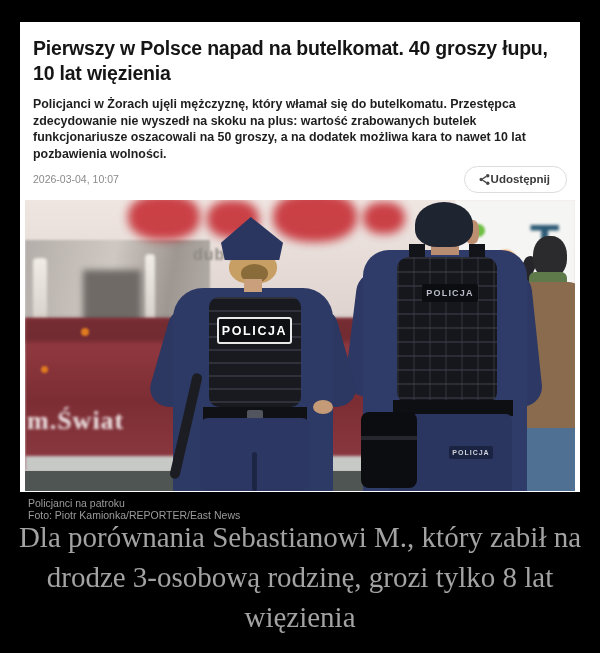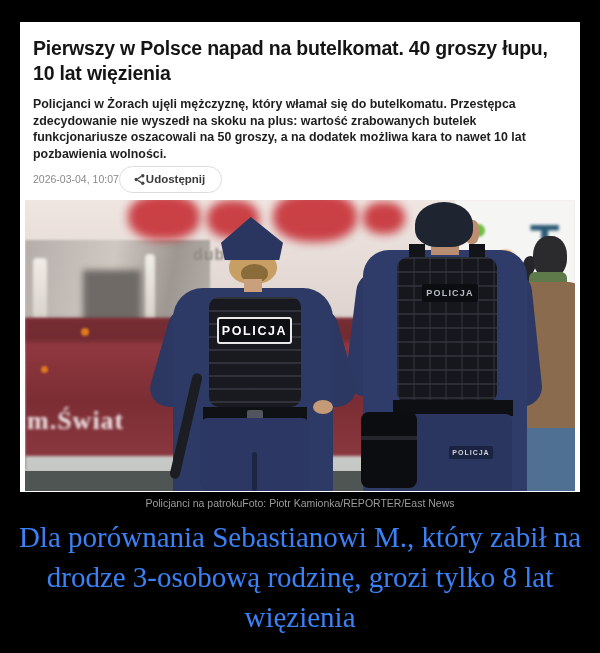--- a/index.html
+++ b/index.html
@@ -6,21 +6,21 @@
   html,body { width:600px; height:653px; }
   body { background:#000; font-family:"Liberation Sans", sans-serif; position:relative; overflow:hidden; }
 
   .card { position:absolute; left:20px; top:22px; width:560px; height:470px;
           background:#fff; padding:13px 13px 0 13px; }
 
   .headline { font-size:19.5px; line-height:25px; font-weight:700; color:#151515;
               letter-spacing:-0.2px; margin:1px 0 10px; }
   .lede { font-size:12.4px; line-height:16.5px; font-weight:700; color:#1e1e1e; margin-bottom:0; }
 
-  .meta-row { display:flex; align-items:center; height:34px; margin-bottom:4px; }
+  .meta-row { display:flex; justify-content:space-between; align-items:center; height:34px; margin-bottom:4px; }
   .date { font-size:10.5px; color:#8a8a8a; }
   .share-btn { display:flex; align-items:center; background:#fff; border:1px solid #dcdcdc;
                border-radius:16px; padding:6px 16px 6px 13px; font-size:11.5px; font-weight:700;
                color:#3a3a3a; cursor:pointer; }
   .share-btn svg { display:block; }
 
   .photo { position:relative; height:291px; margin:0 -8px; overflow:hidden; background:#d9d2ce; }
   .photo .abs { position:absolute; }
   .blurry1 { filter:blur(1px); }
 
@@ -90,33 +90,33 @@
                    display:flex; align-items:center; justify-content:center; color:#cfd3da;
                    font-size:7px; font-weight:700; letter-spacing:1px; }
 
   
   .p-head { left:508px; top:36px; width:34px; height:42px; background:#2b2b2e; border-radius:45%; }
   .p-scarf { left:504px; top:72px; width:38px; height:16px; background:#5f7a4a; border-radius:6px; }
   .p-coat { left:494px; top:82px; width:62px; height:150px; background:#8a6b4d; border-radius:12px 12px 0 0; }
   .p-jeans { left:498px; top:228px; width:56px; height:63px; background:#4f6f93; }
   .p-stick { left:470px; top:50px; width:13px; height:155px; background:#26262a; border-radius:7px; transform:rotate(24deg); }
 
-  .caption-row { display:flex; justify-content:center; margin:0 -8px; padding:6px 3px 0;
-                 font-size:10.5px; color:#9b9b9b; }
+  .caption-row { display:flex; justify-content:space-between; margin:0 -8px; padding:6px 3px 0;
+                 font-size:10.5px; color:#9b9b9b;flex-direction:column; }
 
   .wm-tab { position:absolute; left:50%; bottom:-17px; transform:translateX(-50%);
             width:238px; height:32px; background:#fff;
             clip-path:polygon(0 0, 100% 0, 86% 100%, 14% 100%);
             display:flex; justify-content:center; align-items:flex-end; padding-bottom:3px; }
   .wm-text { font-size:13.5px; font-weight:700; color:#111; letter-spacing:.5px;
              transform:scaleX(.82); white-space:nowrap; }
 
   .bottom-caption { position:absolute; left:0; top:517px; width:600px; padding:0 6px;
                     text-align:center; font-family:"Liberation Serif", serif;
-                    font-size:29px; line-height:40px; color:#3b82f6; }
+                    font-size:29px; line-height:40px; color:#a3a3a3; }
 </style>
 </head>
 <body>
 
 <div class="card">
   <h1 class="headline">Pierwszy w Polsce napad na butelkomat. 40 groszy łupu, 10 lat więzienia</h1>
   <p class="lede">Policjanci w Żorach ujęli mężczyznę, który włamał się do butelkomatu. Przestępca zdecydowanie nie wyszedł na skoku na plus: wartość zrabowanych butelek funkcjonariusze oszacowali na 50 groszy, a na dodatek możliwa kara to nawet 10 lat pozbawienia wolności.</p>
 
   <div class="meta-row">
     <span class="date">2026-03-04, 10:07</span>

